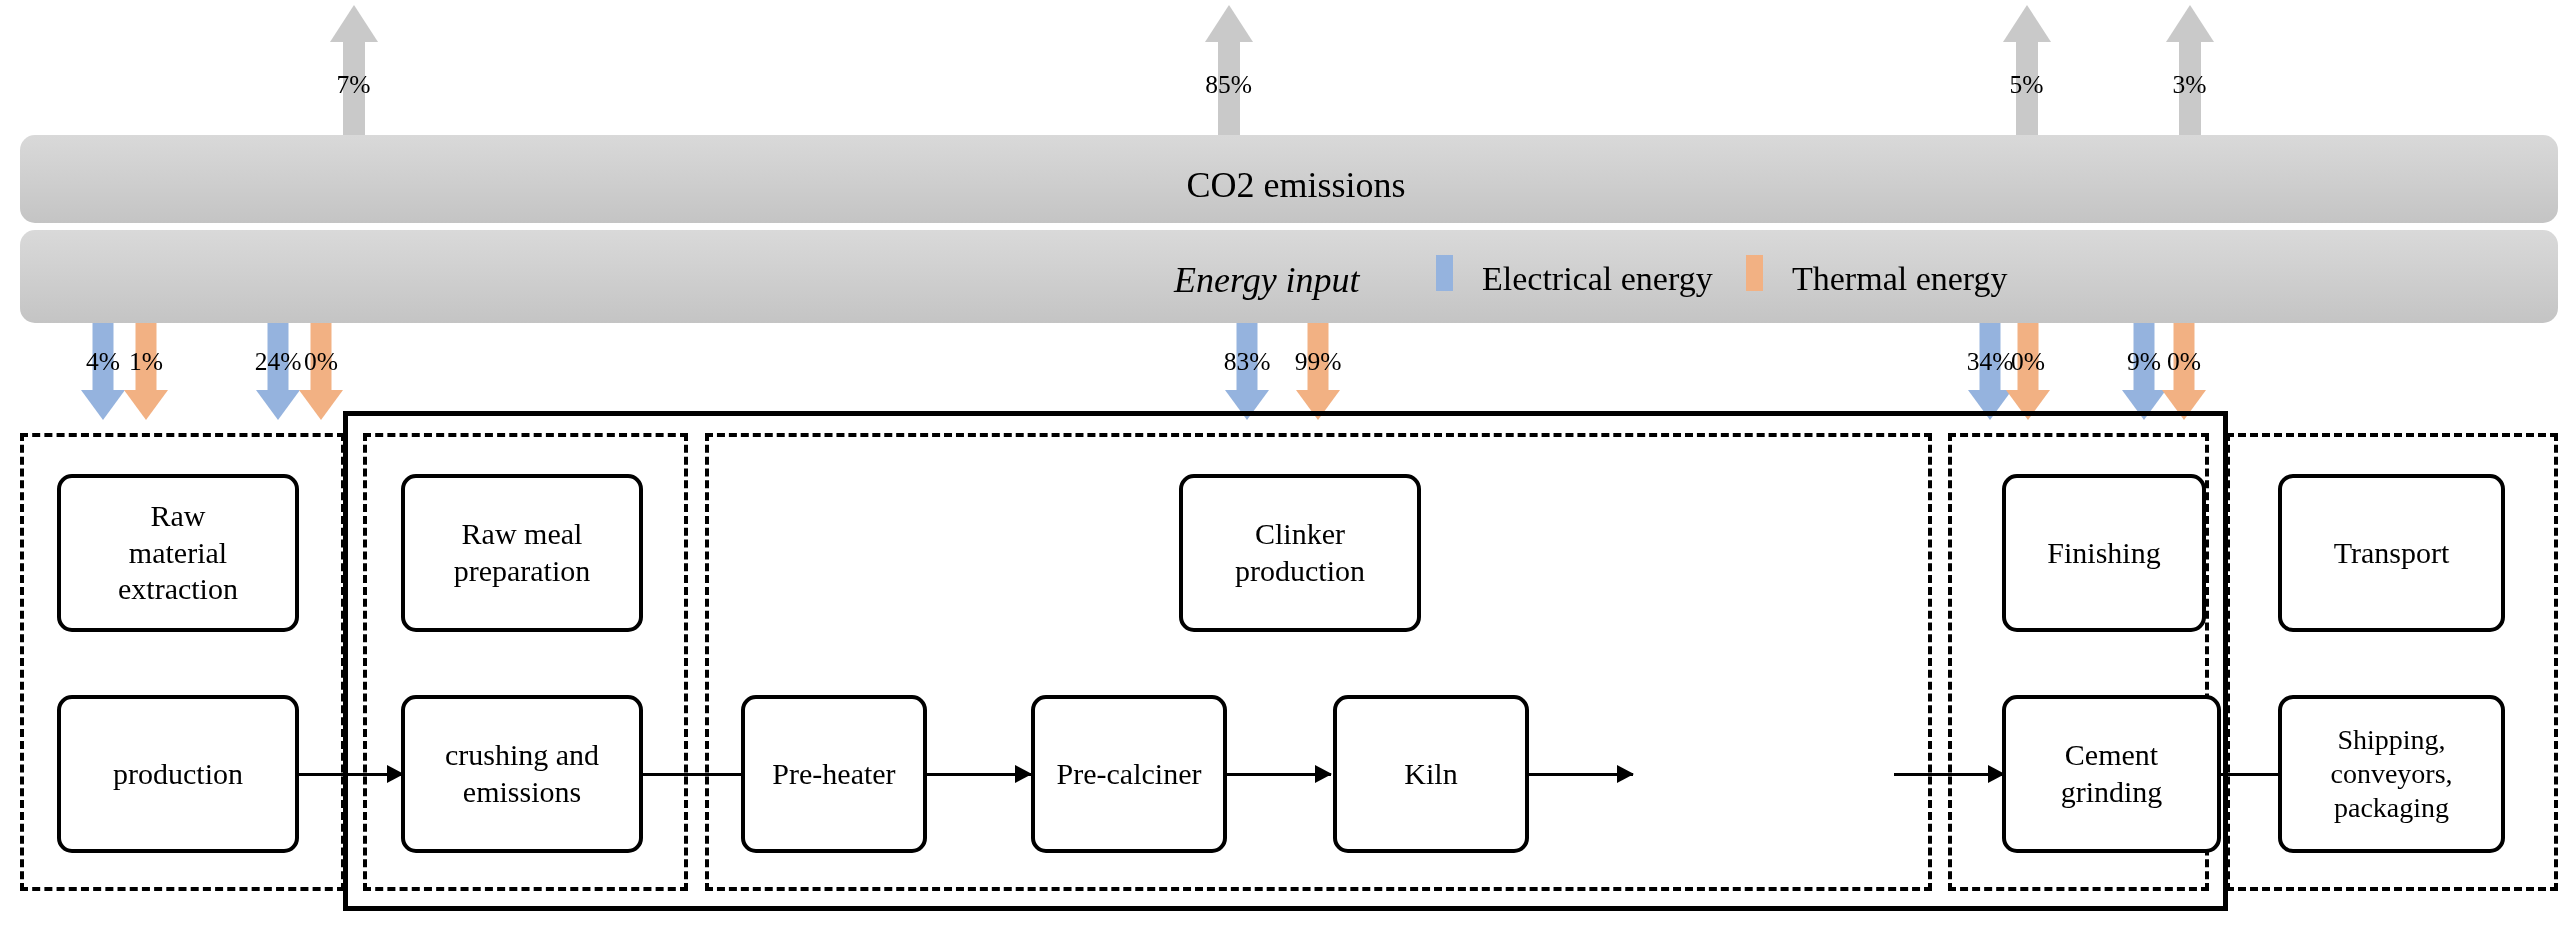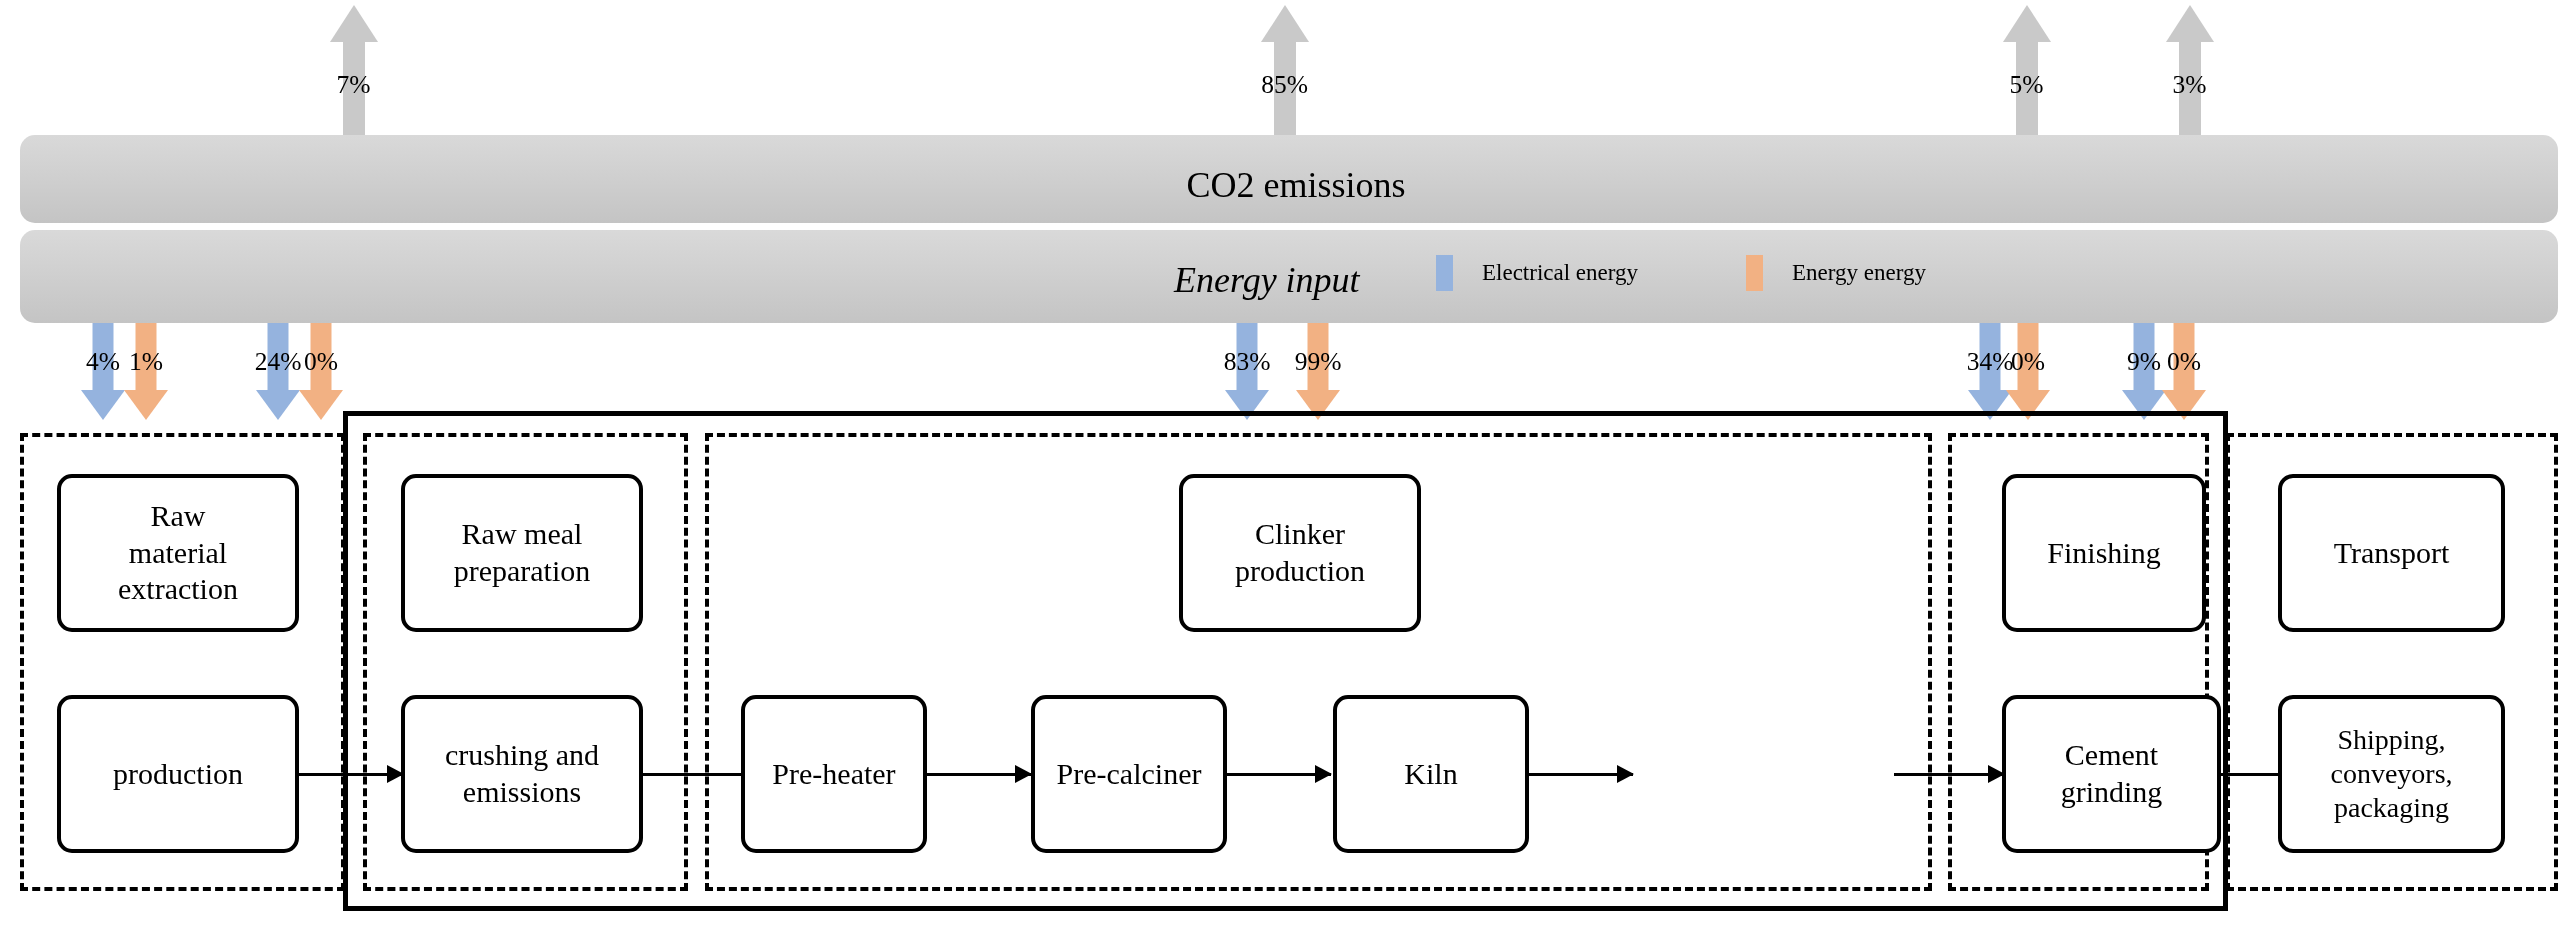--- a/index.html
+++ b/index.html
@@ -44,21 +44,21 @@
     position:absolute;left:50%;bottom:0;transform:translateX(-50%);
     width:0;height:0;border-left:22px solid transparent;border-right:22px solid transparent;
   }
   .dnarrow .pct{
     position:absolute;left:50%;transform:translateX(-50%);
     font-size:25.5px;color:#000;white-space:nowrap;
   }
 
   
   .swatch{position:absolute;width:17.4px;height:36px;}
-  .legend-txt{position:absolute;font-size:23px;color:#000;white-space:nowrap;}
+  .legend-txt{position:absolute;font-size:34px;color:#000;white-space:nowrap;}
 
   
   .dashgroup{
     position:absolute;
     border:4.6px dashed #000;
     box-sizing:border-box;
     background:transparent;
   }
   .solidframe{
     position:absolute;
@@ -94,21 +94,21 @@
 <body>
 
 <div id="stage">
 
   <div class="uparrow" style="left:329px;top:4.6px;width:49px;height:137px;">
     <div class="head"></div>
     <div class="shaft" style="top:36px;width:22px;height:101px;"></div>
     <div class="pct" style="top:65px;">7%</div>
   </div>
 
-  <div class="uparrow" style="left:1260px;top:4.6px;width:49px;height:137px;">
+  <div class="uparrow" style="left:1204px;top:4.6px;width:49px;height:137px;">
     <div class="head"></div>
     <div class="shaft" style="top:36px;width:22px;height:101px;"></div>
     <div class="pct" style="top:65px;">85%</div>
   </div>
 
   <div class="uparrow" style="left:2002px;top:4.6px;width:49px;height:137px;">
     <div class="head"></div>
     <div class="shaft" style="top:36px;width:22px;height:101px;"></div>
     <div class="pct" style="top:65px;">5%</div>
   </div>
@@ -124,21 +124,21 @@
   <div class="bar-label" style="left:0;top:164px;width:2576px;text-align:center;">CO2 emissions</div>
 
   <div class="greybar" style="left:20px;top:230px;width:2538px;height:93px;">
   </div>
   <div class="bar-label" style="left:1166px;top:259px;font-style:italic;">Energy input</div>
 
   <div class="swatch" style="left:1436px;top:255px;background:#95b3de;"></div>
   <div class="legend-txt" style="left:1482px;top:260px;">Electrical energy</div>
 
   <div class="swatch" style="left:1746px;top:255px;background:#f2b183;"></div>
-  <div class="legend-txt" style="left:1792px;top:260px;">Energy energy</div>
+  <div class="legend-txt" style="left:1792px;top:260px;">Thermal energy</div>
 
   <div class="dnarrow" style="left:81px;top:323px;width:44px;height:97px;">
     <div class="shaft" style="top:0;width:21px;height:68px;background:#95b3de;"></div>
     <div class="head" style="border-top:30px solid #95b3de;"></div>
     <div class="pct" style="top:24px;">4%</div>
   </div>
   <div class="dnarrow" style="left:124px;top:323px;width:44px;height:97px;">
     <div class="shaft" style="top:0;width:21px;height:68px;background:#f2b183;"></div>
     <div class="head" style="border-top:30px solid #f2b183;"></div>
     <div class="pct" style="top:24px;">1%</div>

